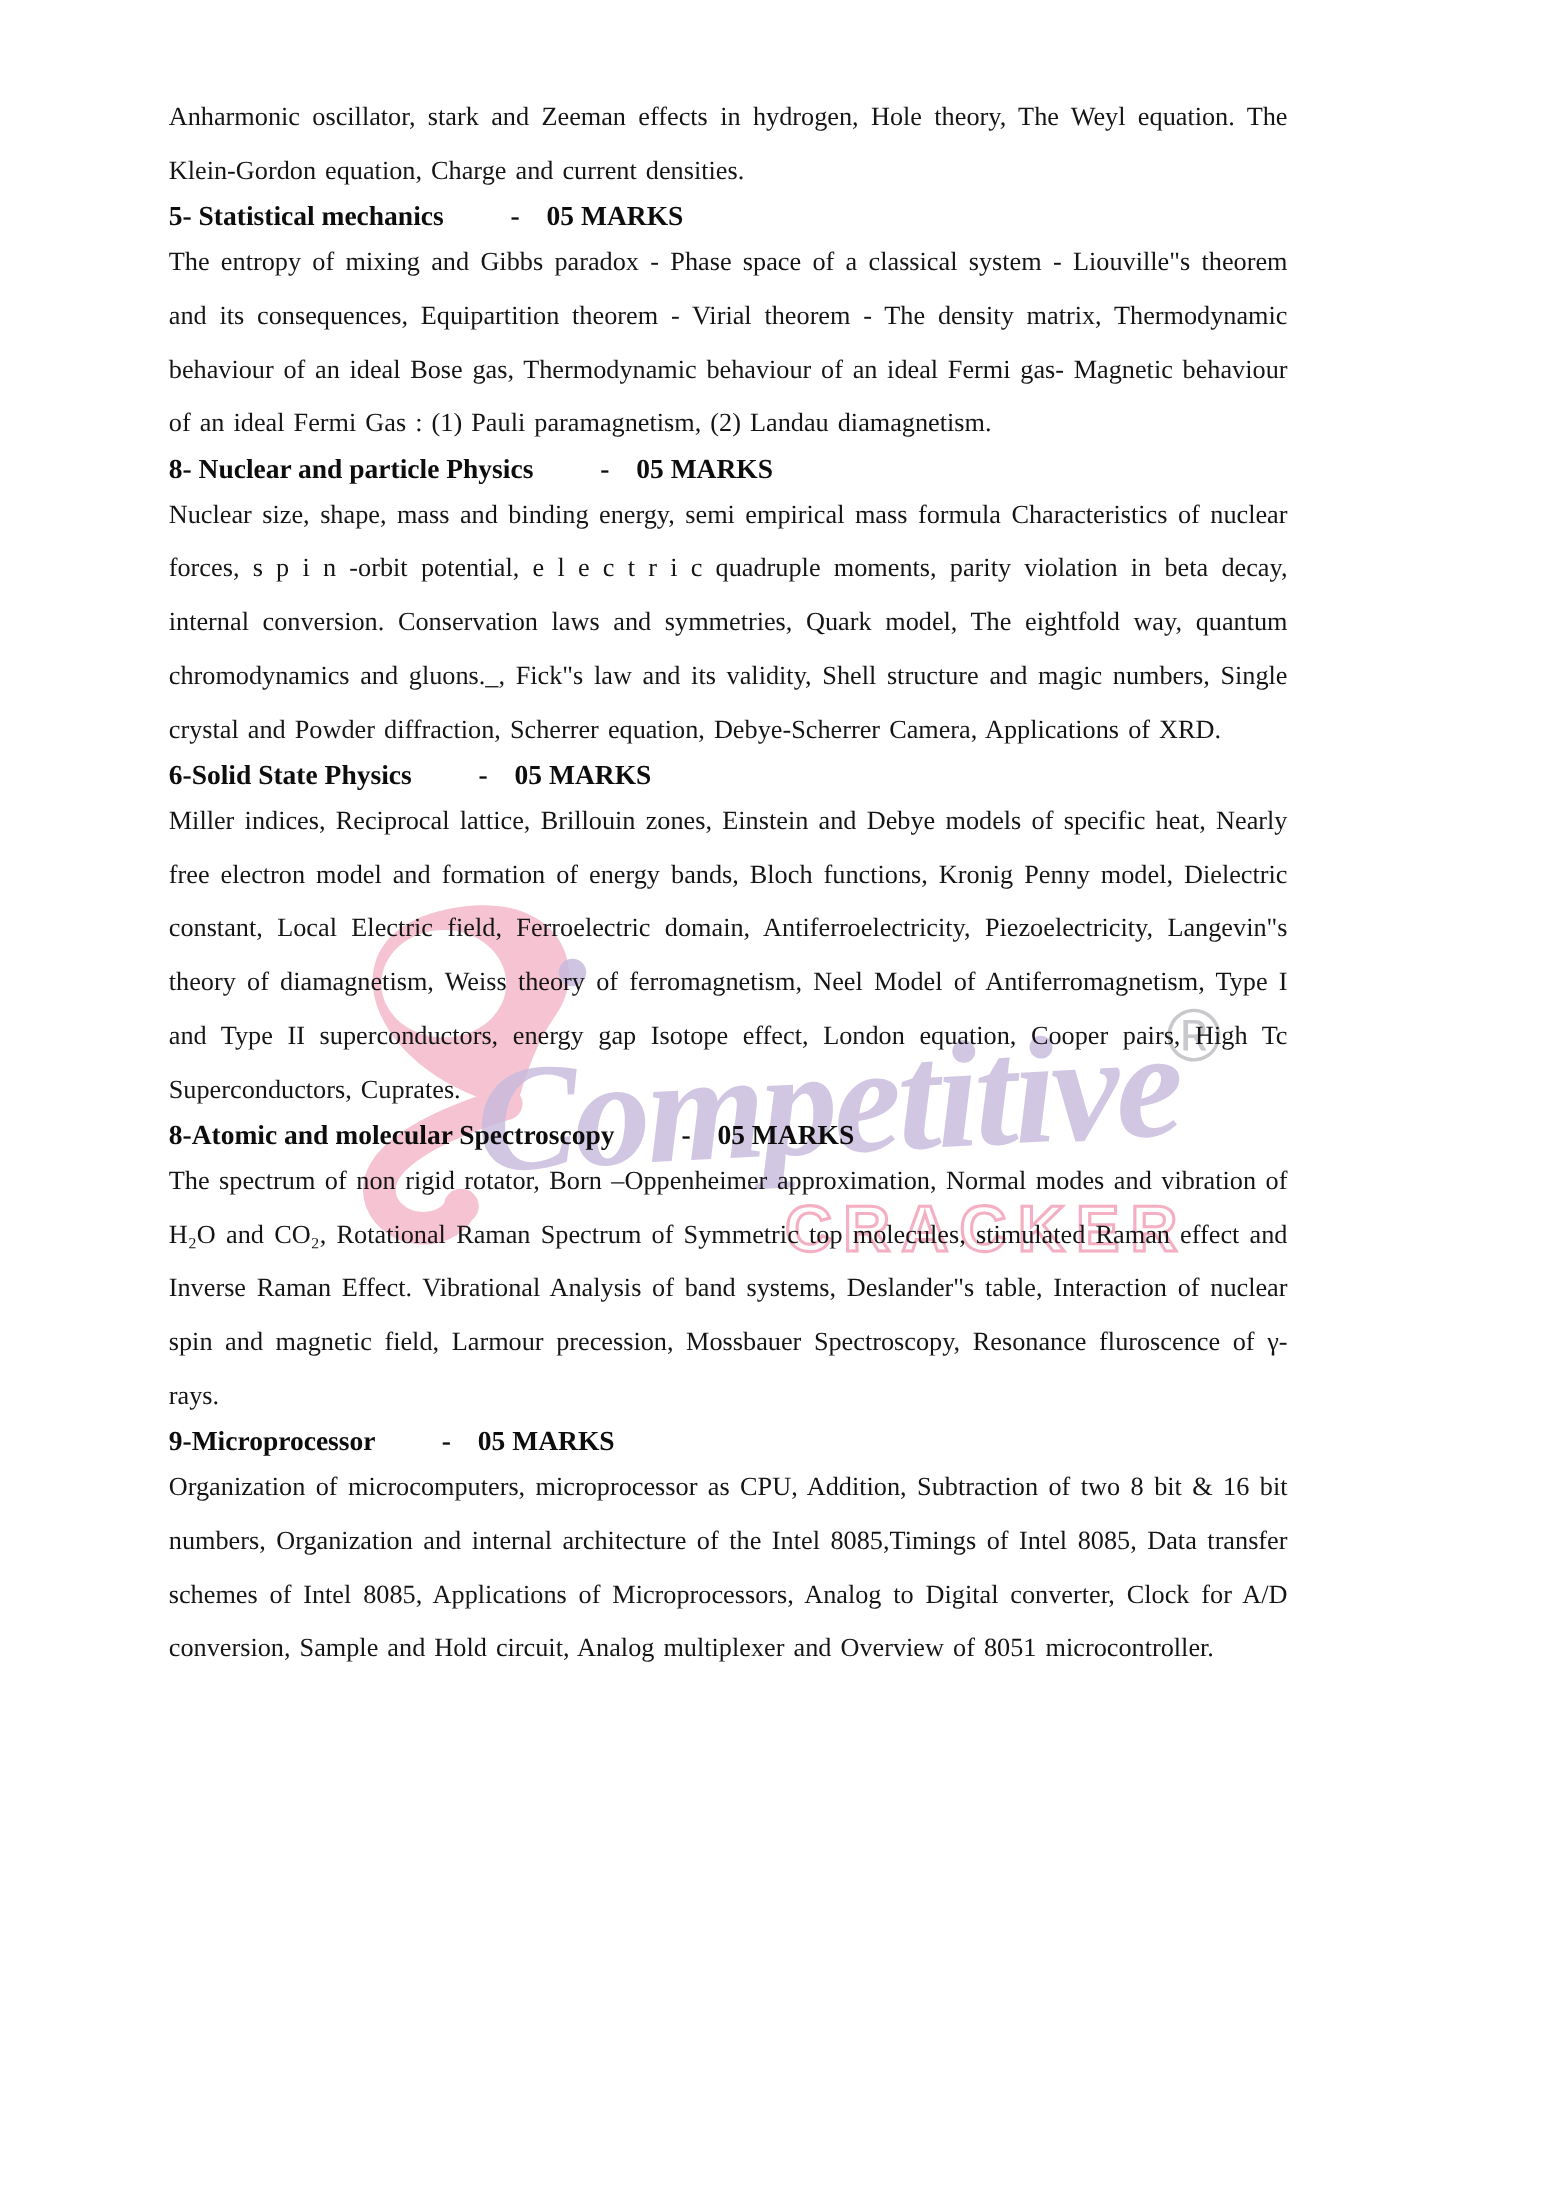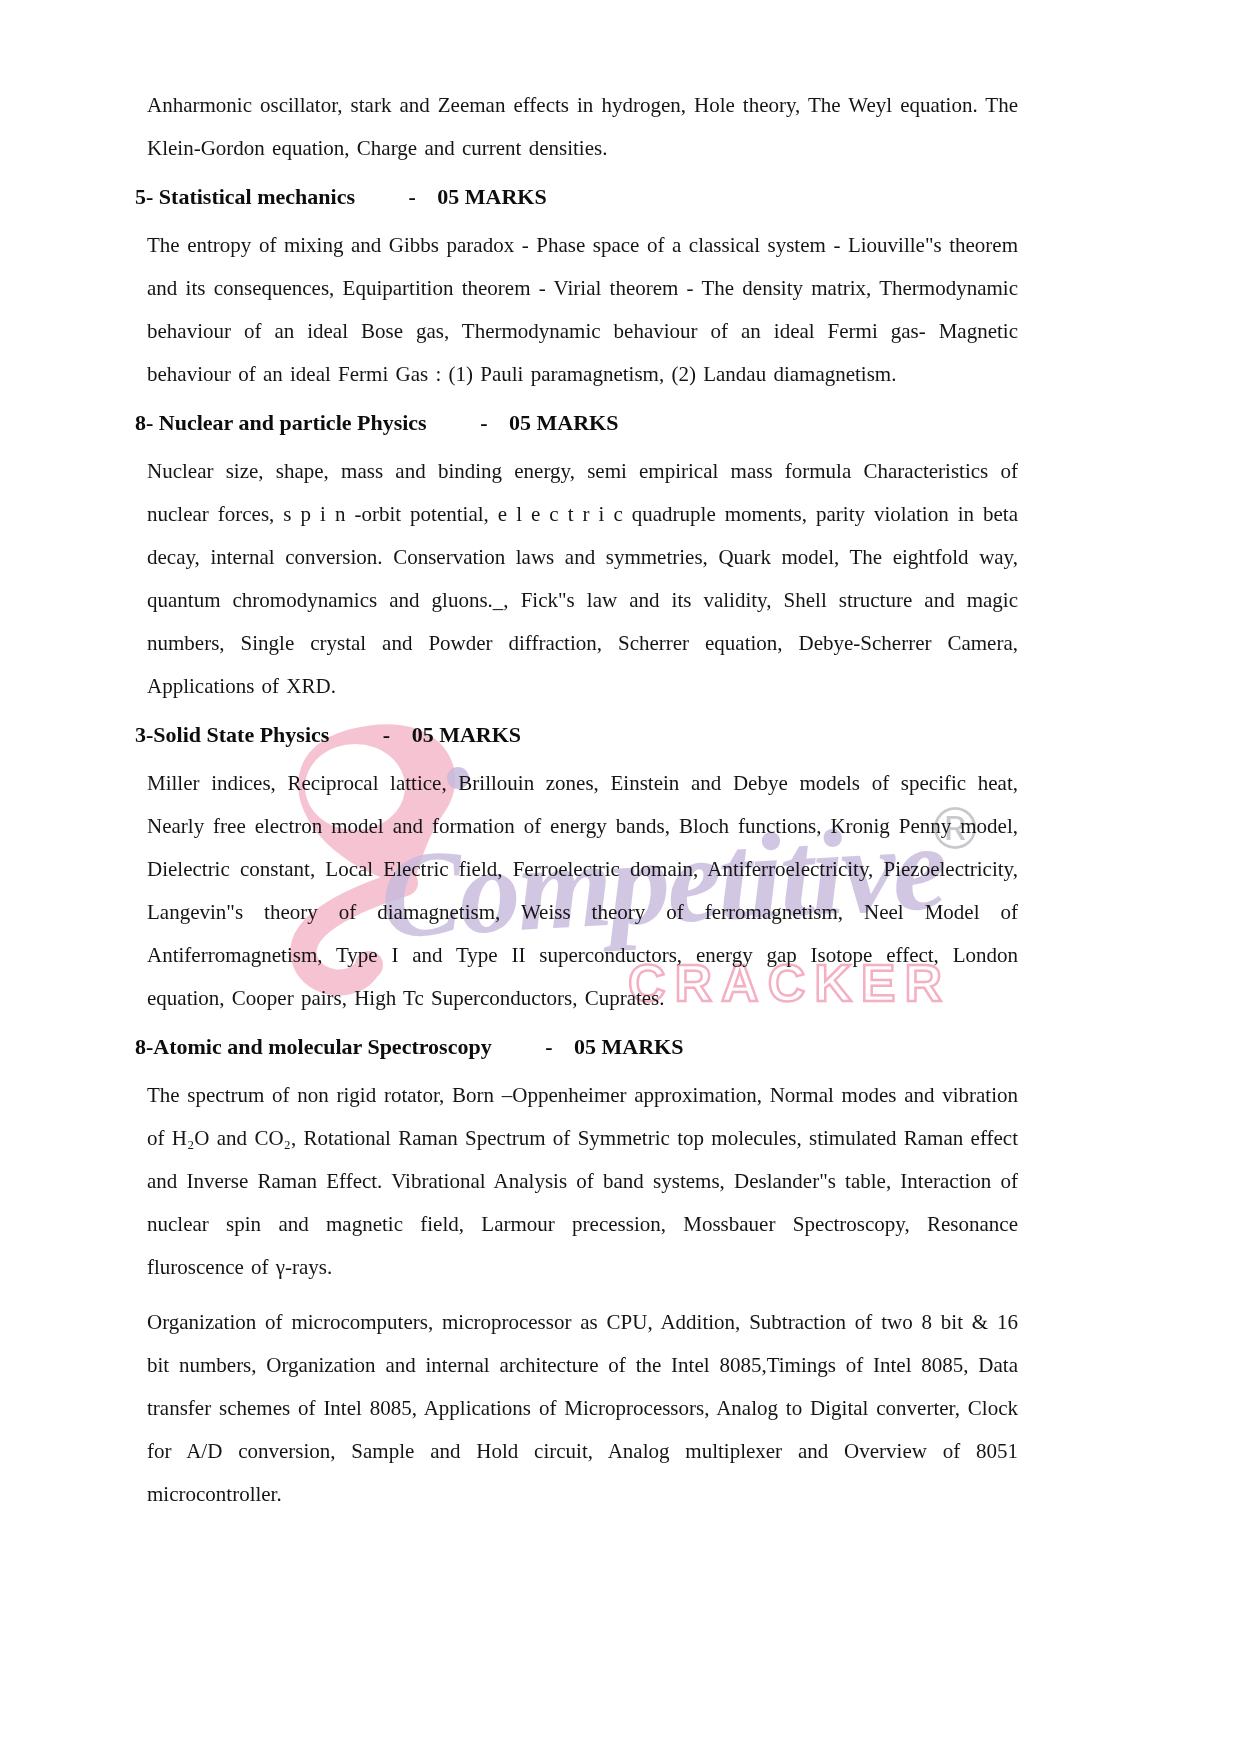--- a/index.html
+++ b/index.html
@@ -9,21 +9,21 @@
     font-family:"Liberation Serif", serif;
     position:relative;
     overflow:hidden;
   }
   .content {
     position:absolute; left:135px; top:72px; width:895px;
     color:#151515; z-index:2;
   }
   p.bodytext {
     font-size:21px; line-height:43px;
-    text-align:justify; margin:12px;
+    text-align:justify; margin:0;
     word-spacing:2px;
   }
   h2.heading {
     font-size:22px; line-height:30px; font-weight:bold;
     margin:0; color:#0d0d0d; white-space:nowrap;
   }
   h2.heading .dash { margin-left:48px; margin-right:16px; }
   
   .h5 { margin-top:10px;font-family:Liberation Serif, serif; }
   .b5 { margin-top:26px; }
@@ -89,33 +89,38 @@
     <h2 class="heading h6">
       <span>8- Nuclear and particle Physics</span>
       <span class="dash">-</span>
       <span>05 MARKS</span>
     </h2>
     <p class="bodytext b6">Nuclear size, shape, mass and binding energy, semi empirical mass formula Characteristics of nuclear forces, s p i n -orbit potential, e l e c t r i c quadruple moments, parity violation in beta decay, internal conversion. Conservation laws and symmetries, Quark model, The eightfold way, quantum chromodynamics and gluons._, Fick"s law and its validity, Shell structure and magic numbers, Single crystal and Powder diffraction, Scherrer equation, Debye-Scherrer Camera, Applications of XRD.</p>
   </section>
 
   <section>
     <h2 class="heading h7">
-      <span>3-Solid State Physics</span>
+      <span>6-Solid State Physics</span>
       <span class="dash">-</span>
       <span>05 MARKS</span>
     </h2>
     <p class="bodytext b7">Miller indices, Reciprocal lattice, Brillouin zones, Einstein and Debye models of specific heat, Nearly free electron model and formation of energy bands, Bloch functions,  Kronig Penny model, Dielectric constant, Local Electric field, Ferroelectric domain, Antiferroelectricity, Piezoelectricity, Langevin"s theory of diamagnetism, Weiss theory of ferromagnetism, Neel Model of Antiferromagnetism, Type I and Type II superconductors, energy gap Isotope effect, London equation, Cooper pairs, High Tc Superconductors, Cuprates.</p>
   </section>
 
   <section>
     <h2 class="heading h8">
       <span>8-Atomic and molecular Spectroscopy</span>
       <span class="dash">-</span>
       <span>05 MARKS</span>
     </h2>
     <p class="bodytext b8">The spectrum of non rigid rotator, Born –Oppenheimer approximation, Normal modes and vibration of H₂O and CO₂, Rotational Raman Spectrum of Symmetric top molecules, stimulated Raman effect and Inverse Raman Effect. Vibrational Analysis of band systems, Deslander"s table, Interaction of nuclear spin and magnetic field, Larmour precession, Mossbauer Spectroscopy, Resonance fluroscence of γ-rays.</p>
   </section>
 
   <section>
+    <h2 class="heading h9">
+      <span>9-Microprocessor</span>
+      <span class="dash">-</span>
+      <span>05 MARKS</span>
+    </h2>
     <p class="bodytext b9">Organization of microcomputers, microprocessor as CPU, Addition, Subtraction of two 8 bit &amp; 16 bit numbers, Organization and internal architecture of the Intel 8085,Timings of Intel 8085, Data transfer schemes of Intel 8085, Applications of Microprocessors, Analog to Digital converter, Clock for A/D conversion, Sample and Hold circuit, Analog multiplexer and Overview of 8051 microcontroller.</p>
   </section>
 
 </div>
 
 </body></html>

